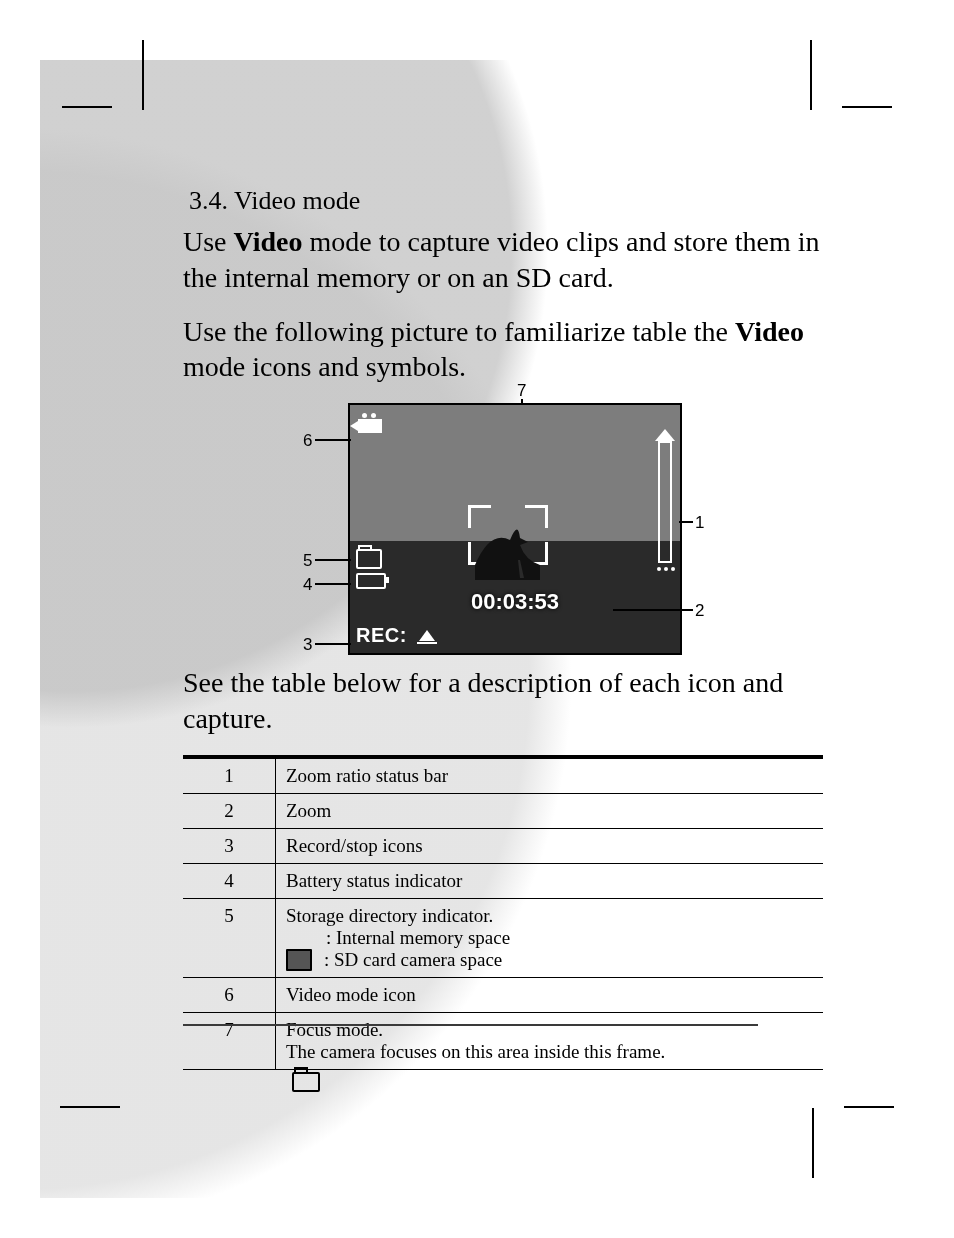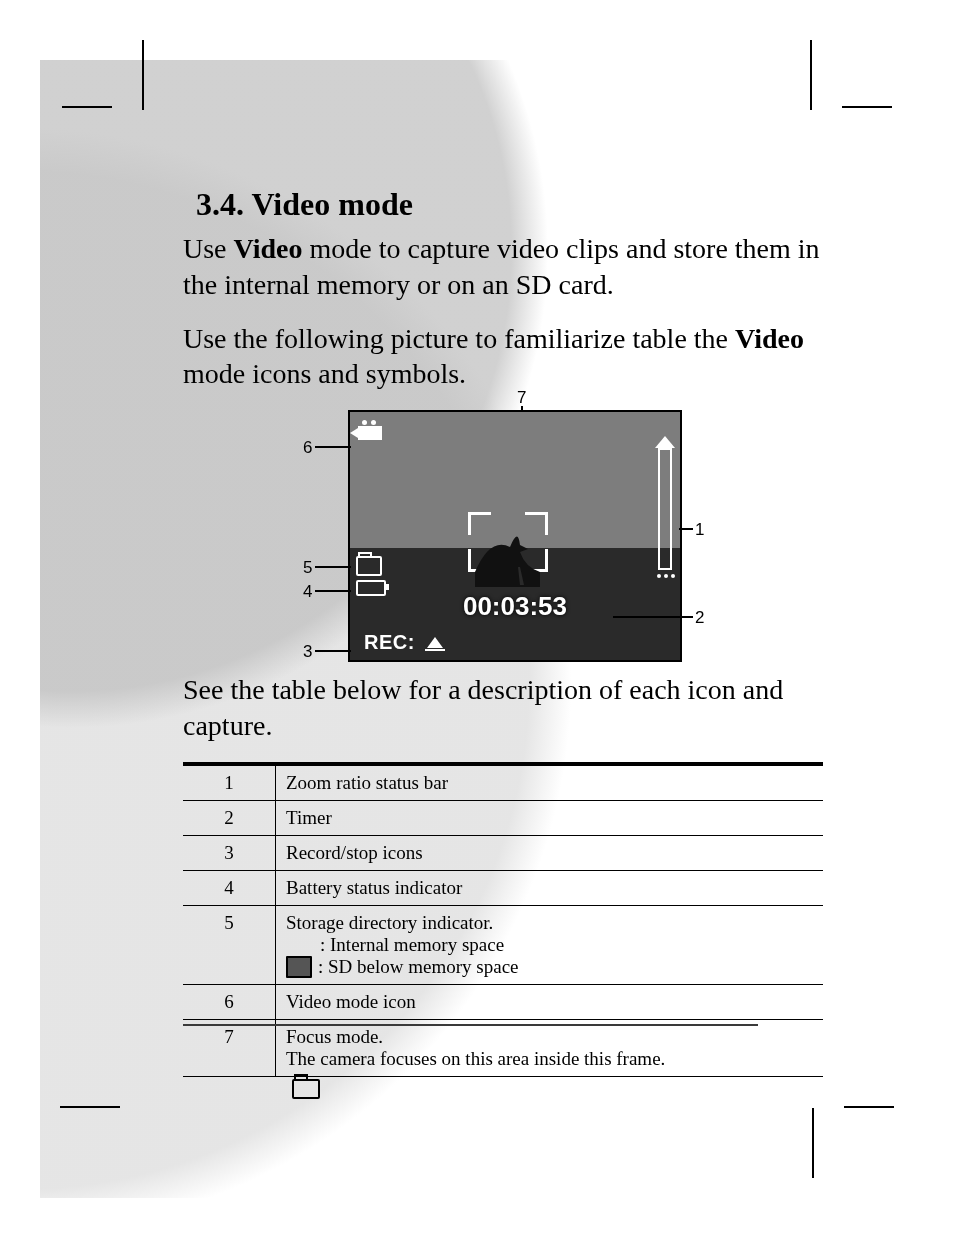--- a/index.html
+++ b/index.html
@@ -14,28 +14,28 @@
   .crop.br-h{right:60px;bottom:130px;width:50px;border-top:2px solid #000;}
   .crop.br-v{right:140px;bottom:60px;height:70px;border-left:2px solid #000;}
   
   .swoosh1{position:absolute;left:-620px;top:-460px;width:1300px;height:1300px;border-radius:50%;
     background:radial-gradient(circle at center,#bfbfbf 0 48%,transparent 52%);opacity:.72;}
   .swoosh2{position:absolute;left:-770px;top:-130px;width:1500px;height:1500px;border-radius:50%;
     background:radial-gradient(circle at center,#d4d4d4 0 48%,transparent 52%);opacity:.6;}
   .pageclip{position:absolute;left:40px;top:60px;right:40px;bottom:40px;overflow:hidden;}
   
   .content{position:absolute;left:183px;top:186px;width:640px;}
-  h1{font-size:32px;font-weight:700;margin:0 13px 8px;}
+  h1{font-size:26px;font-weight:400;margin:0 6px 8px;}
   .para{font-size:28px;line-height:1.28;margin:2px 0 18px;}
   h2{font-size:22px;font-weight:700;margin:0 0 4px;}
   
   .diagram{width:400px;margin:6px auto 10px;position:relative;}
   .screen{position:relative;width:330px;height:248px;margin-left:45px;background:linear-gradient(#7d7d7d 0 55%,#2a2a2a 55% 100%);border:2px solid #000;}
-  .screen .timer{position:absolute;left:0;right:0;bottom:38px;text-align:center;color:#fff;font-family:Arial,Helvetica,sans-serif;font-weight:700;font-size:26px;text-shadow:0 0 4px #000;}
-  .screen .rec{position:absolute;left:14px;bottom:6px;color:#fff;font-family:Arial,Helvetica,sans-serif;font-weight:800;font-size:20px;letter-spacing:.5px;display:flex;align-items:center;gap:12px;}
+  .screen .timer{position:absolute;left:0;right:0;bottom:38px;text-align:center;color:#fff;font-family:Arial,Helvetica,sans-serif;font-weight:700;font-size:22px;text-shadow:0 0 4px #000;}
+  .screen .rec{position:absolute;left:6px;bottom:6px;color:#fff;font-family:Arial,Helvetica,sans-serif;font-weight:800;font-size:20px;letter-spacing:.5px;display:flex;align-items:center;gap:12px;}
   .tri{width:0;height:0;border-left:8px solid transparent;border-right:8px solid transparent;border-bottom:11px solid #fff;display:inline-block;position:relative;}
   .tri:after{content:"";position:absolute;left:-10px;top:12px;width:20px;border-top:2px solid #fff;}
   .batt{position:absolute;left:6px;top:168px;width:26px;height:12px;border:2px solid #fff;border-radius:2px;}
   .batt:after{content:"";position:absolute;right:-5px;top:2px;width:3px;height:6px;background:#fff;}
   .folder{position:absolute;left:6px;top:144px;width:22px;height:16px;border:2px solid #fff;border-radius:2px;}
   .folder:before{content:"";position:absolute;left:0;top:-6px;width:10px;height:4px;border:2px solid #fff;border-bottom:none;}
   .cam{position:absolute;left:8px;top:14px;width:24px;height:14px;background:#fff;}
   .cam:before{content:"";position:absolute;left:-8px;top:2px;width:0;height:0;border-top:5px solid transparent;border-bottom:5px solid transparent;border-right:8px solid #fff;}
   .cam:after{content:"";position:absolute;left:4px;top:-6px;width:5px;height:5px;background:#fff;border-radius:50%;box-shadow:9px 0 0 #fff;}
   .brackets{position:absolute;left:118px;top:100px;width:80px;height:60px;}
@@ -51,21 +51,21 @@
   .bird{position:absolute;left:120px;top:105px;width:90px;height:70px;}
   .bird svg{width:100%;height:100%;}
   
   .lbl{position:absolute;font-family:Arial,Helvetica,sans-serif;font-size:17px;color:#000;}
   .line{position:absolute;background:#000;height:2px;}
   .linev{position:absolute;background:#000;width:2px;}
   
   .tbl{width:100%;border-collapse:collapse;margin-top:6px;border-top:4px solid #000;}
   .tbl td{border-bottom:1px solid #000;padding:6px 10px;font-size:19px;vertical-align:top;}
   .tbl td:first-child{width:72px;text-align:center;border-right:1px solid #000;}
-  .iconline{display:flex;align-items:center;gap:6px;}
+  .iconline{display:flex;align-items:center;gap:12px;}
   .ic{display:inline-block;width:24px;height:16px;border:2px solid #000;border-radius:2px;position:relative;flex:0 0 auto;}
   .ic.folder:before{content:"";position:absolute;left:0;top:-7px;width:10px;height:4px;border:2px solid #000;border-bottom:none;}
   .ic.sd{background:#555;width:22px;height:18px;border-radius:1px;}
   .hr{position:absolute;left:183px;top:1024px;width:575px;border-top:2px solid #3a3a3a;}
 </style>
 </head>
 <body>
 <div class="page">
   <div class="pageclip">
     <div class="swoosh2"></div>
@@ -136,41 +136,41 @@
     <div class="para">See the table below for a description of each icon and capture.</div>
 
     <table class="tbl">
       <tbody>
           <tr>
             <td>1</td>
             <td>Zoom ratio status bar</td>
           </tr>
       <tr>
             <td>2</td>
-            <td>Timer</td>
+            <td>Zoom</td>
           </tr>
       <tr>
             <td>3</td>
             <td>Record/stop icons</td>
           </tr>
       <tr>
             <td>4</td>
             <td>Battery status indicator</td>
           </tr>
       <tr>
             <td>5</td>
         <td>
           <div>Storage directory indicator.</div>
           <div class="iconline">
                 <span class="ic folder"></span>
                 <span>: Internal memory space</span>
               </div>
           <div class="iconline">
                 <span class="ic sd"></span>
-                <span>: SD below memory space</span>
+                <span>: SD card camera space</span>
               </div>
         </td>
           </tr>
       <tr>
             <td>6</td>
             <td>Video mode icon</td>
           </tr>
       <tr>
             <td>7</td>
         <td>

